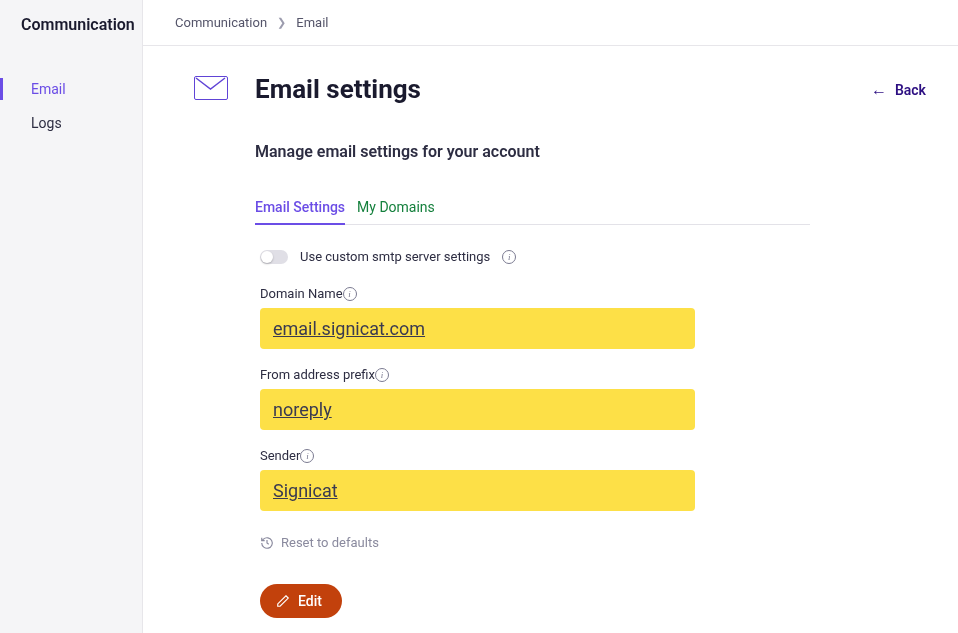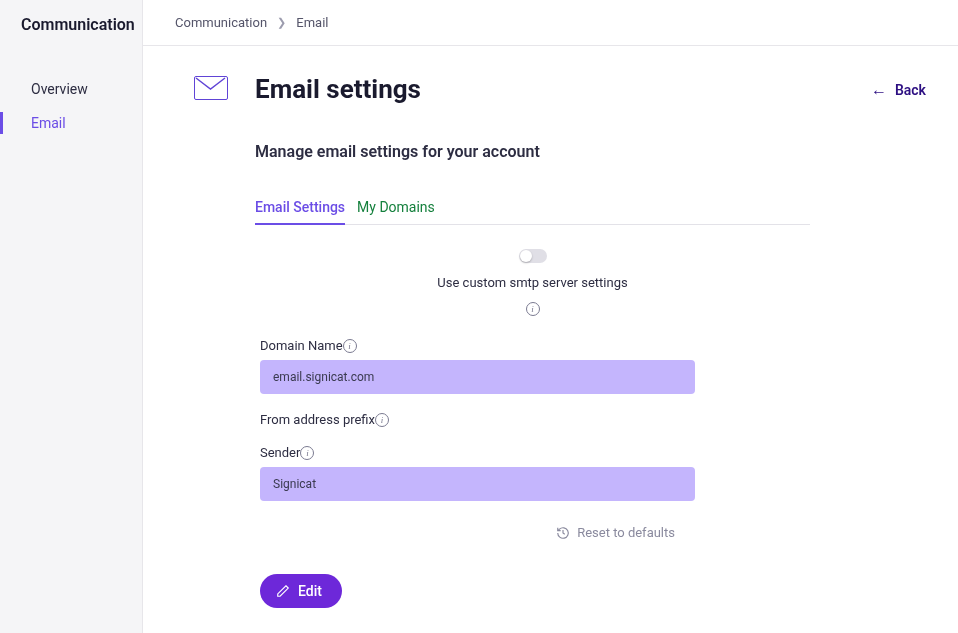--- a/index.html
+++ b/index.html
@@ -23,46 +23,46 @@
     .page-title { font-size: 26px; font-weight: 700; color: #1a1a2e; }
     .back-link { display: inline-flex; align-items: center; gap: 8px; color: #2d0f82; font-size: 14px; font-weight: 600; cursor: pointer; padding-top: 6px; }
     .back-arrow { font-size: 16px; }
     .subtitle { font-size: 16px; font-weight: 600; color: #2d2d42; margin-top: 38px; }
     .form-area { margin-left: 80px; margin-top: 30px; max-width: 555px; }
     .tabs { display: flex; border-bottom: 1px solid #e3e2e8; gap: 12px; }
     .tab { padding: 8px 0 9px 0; font-size: 14px; cursor: pointer; color: #15803d; position: relative; }
     .tab.active { color: #6b4de6; font-weight: 500; }
     .tab.active::after { content: ''; position: absolute; left: 0; right: 0; bottom: -1px; height: 2px; background: #6b4de6; }
     .form-body { padding: 24px 5px 0 5px; }
-    .toggle-row { display: flex; align-items: center; gap: 12px; font-size: 13px; color: #2d2d42; margin-bottom: 22px; flex-direction: column; }
+    .toggle-row { display: flex; align-items: center; gap: 12px; font-size: 13px; color: #2d2d42; margin-bottom: 22px; }
     .toggle { width: 28px; height: 14px; background: #e0dfe6; border-radius: 10px; position: relative; cursor: pointer; }
     .toggle::after { content: ''; position: absolute; width: 12px; height: 12px; background: #fff; border-radius: 50%; top: 1px; left: 1px; box-shadow: 0 1px 2px rgba(0,0,0,0.25); }
     .info-icon { display: inline-flex; width: 14px; height: 14px; border: 1.2px solid #7a7a90; border-radius: 50%; align-items: center; justify-content: center; font-size: 9px; color: #7a7a90; font-style: italic; font-family: Georgia, serif; }
     .field { margin-bottom: 18px; }
     .field-label { font-size: 13px; color: #2d2d42; margin-bottom: 7px; display: flex; align-items: center; gap: 0; }
-    .field-input { width: 435px; background: #c4b5fd; border: none; border-radius: 4px; padding: 10px 13px; font-size: 12px; color: #3a3a50; }
-    .reset-row { display: flex; justify-content: flex-end; width: 415px; padding-top: 6px; }
+    .field-input { width: 435px; background: #fde047; border: none; border-radius: 4px; padding: 10px 13px; font-size: 18px; color: #3a3a50; text-decoration: underline; }
+    .reset-row { display: flex; width: 415px; padding-top: 6px; }
     .reset-link { display: inline-flex; align-items: center; gap: 7px; font-size: 13px; color: #8a8a9e; cursor: pointer; }
     .reset-icon { width: 14px; height: 14px; }
-    .edit-btn { margin-top: 34px; display: inline-flex; align-items: center; gap: 8px; background: #6d28d9; color: #fff; font-size: 14px; font-weight: 500; padding: 9px 20px 9px 16px; border-radius: 22px; border: none; cursor: pointer; }
+    .edit-btn { margin-top: 34px; display: inline-flex; align-items: center; gap: 8px; background: #c2410c; color: #fff; font-size: 14px; font-weight: 500; padding: 9px 20px 9px 16px; border-radius: 22px; border: none; cursor: pointer; }
     .pencil-icon { width: 14px; height: 14px; }
     .learn-row { margin-top: 48px; display: flex; align-items: center; gap: 7px; font-size: 13px; }
     .book-icon { width: 16px; height: 14px; color: #2d0f82; }
     .learn-text { color: #2d2d42; font-weight: 600; }
     .doc-link { color: #6b4de6; cursor: pointer; }
   </style>
 </head>
 <body>
 
 <div class="layout">
   <aside class="sidebar">
     <div class="sidebar-title">Communication</div>
     <nav class="sidebar-nav">
-      <a class="sidebar-item">Overview</a>
       <a class="sidebar-item active">Email</a>
+      <a class="sidebar-item">Logs</a>
     </nav>
   </aside>
 
   <main class="main">
     <div class="topbar">
       <span class="breadcrumb-item">Communication</span>
       <span class="breadcrumb-sep">❯</span>
       <span class="breadcrumb-item">Email</span>
     </div>
 
@@ -102,20 +102,21 @@
               <span class="info-icon">i</span>
             </div>
             <input class="field-input" readonly="" value="email.signicat.com" style="">
           </div>
 
           <div class="field">
             <div class="field-label">
               <span>From address prefix</span>
               <span class="info-icon">i</span>
             </div>
+            <input class="field-input" readonly="" value="noreply" style="">
           </div>
 
           <div class="field">
             <div class="field-label">
               <span>Sender</span>
               <span class="info-icon">i</span>
             </div>
             <input class="field-input" readonly="" value="Signicat" style="">
           </div>
 

